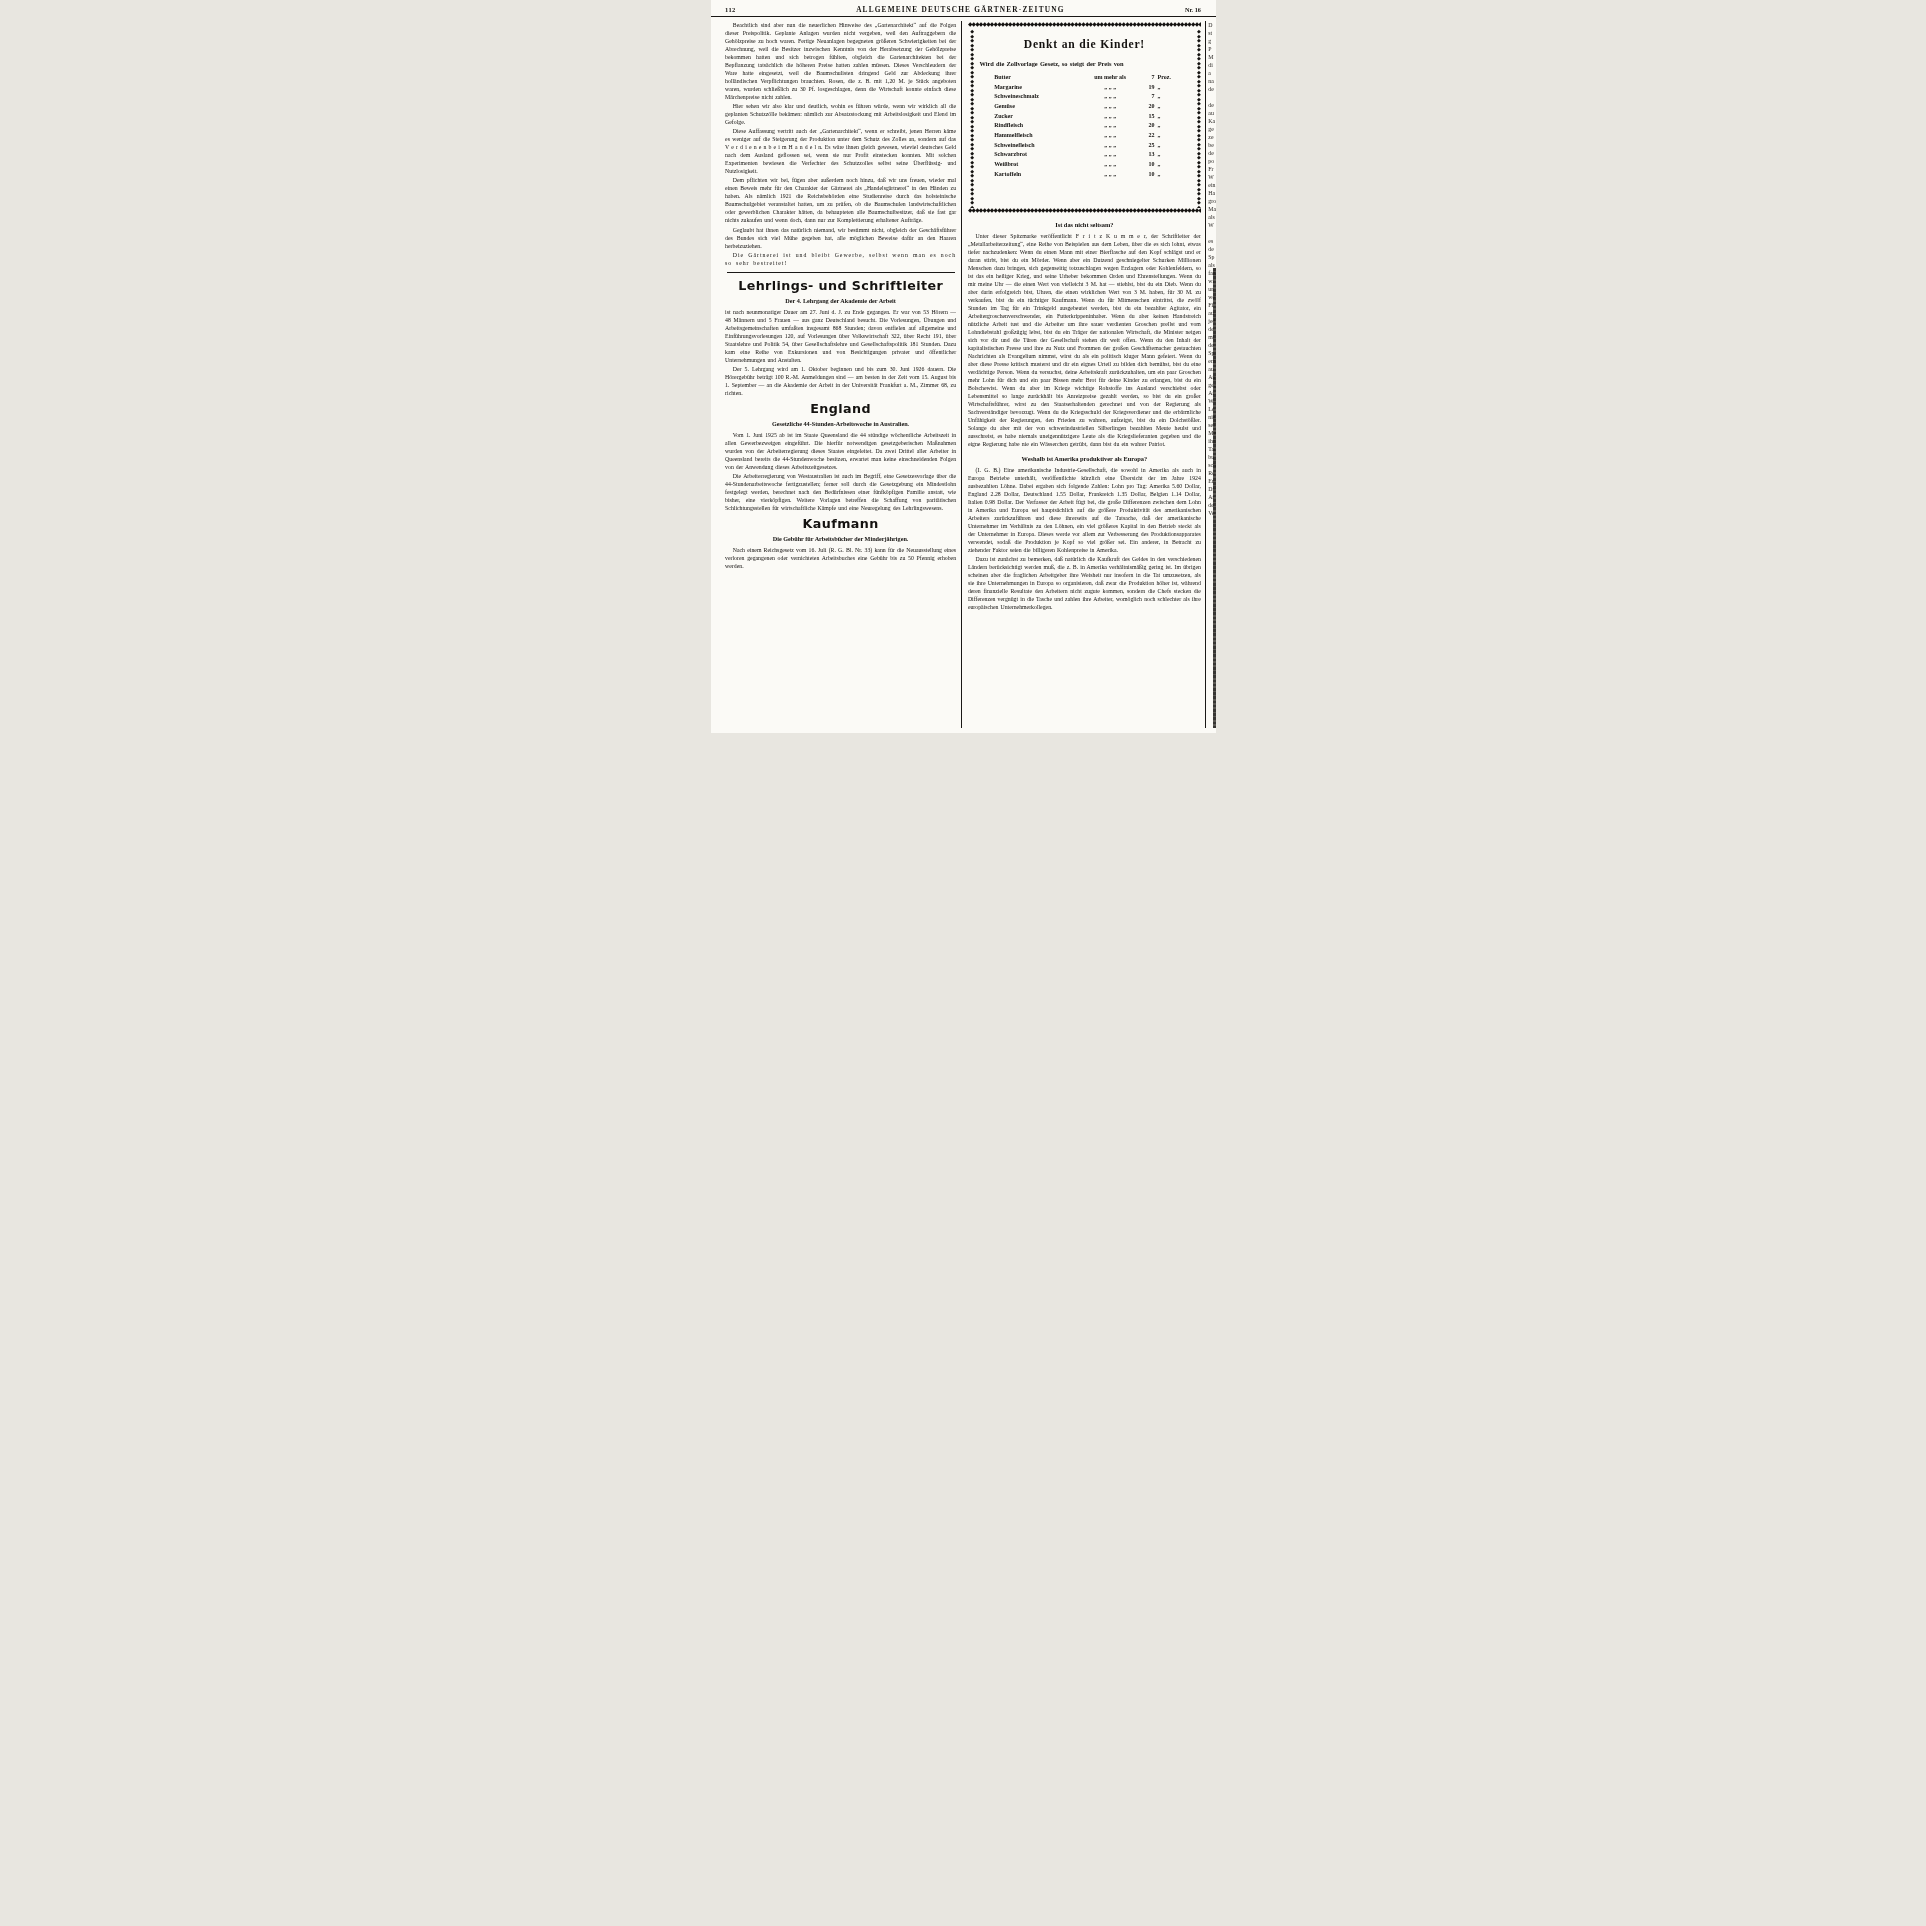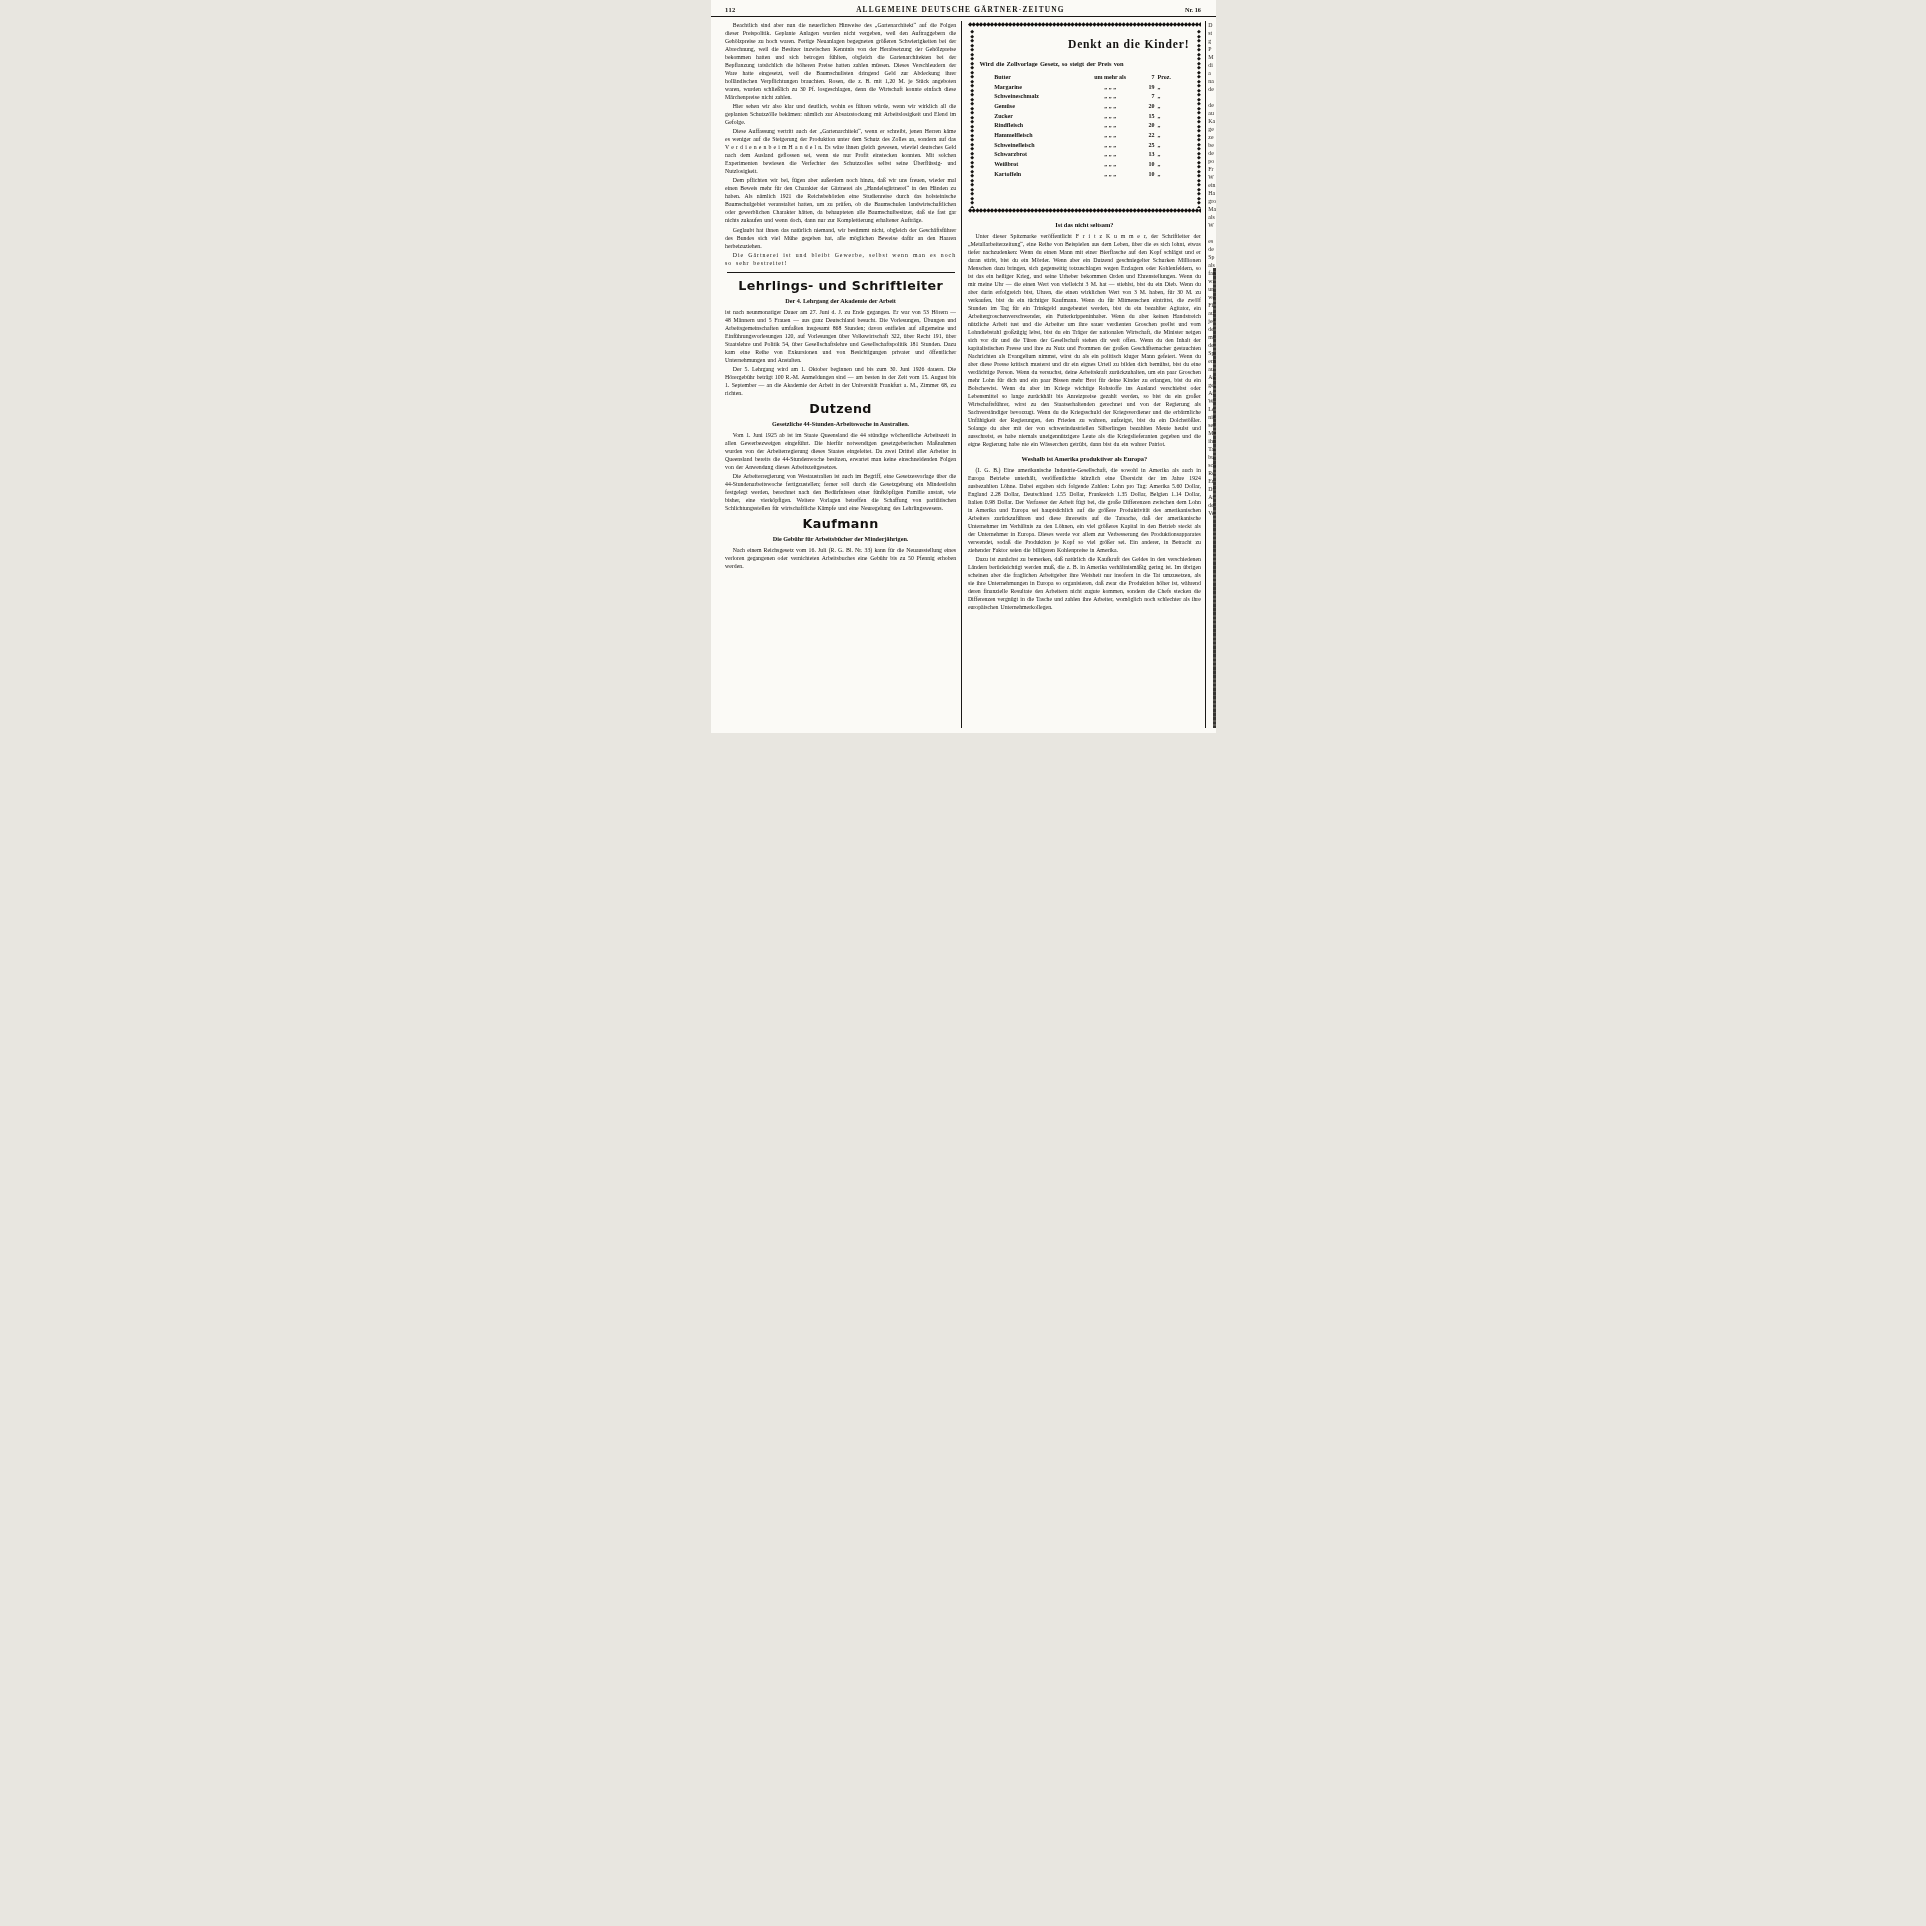--- a/index.html
+++ b/index.html
@@ -84,21 +84,21 @@
   }
   .d-mid{display:flex;}
   .d-side{
     flex:none;width:6.2px;overflow:hidden;
     font-size:5px;letter-spacing:-1.5px;line-height:5.4px;
     writing-mode:vertical-rl;height:auto;
   }
   .d-content{flex:1;padding:3.9px 5.4px 6.2px 5.4px;}
   .box-title{
     font-weight:bold;font-size:11.6px;line-height:13px;
-    text-align:right;letter-spacing:0.8px;
+    text-align:center;letter-spacing:0.8px;
     margin:5.4px 0 9.2px 0;
   }
   .box-lead{
     font-weight:bold;font-size:6.4px;line-height:8.5px;
     text-align:left;margin:0 0 5.4px 0;text-indent:0;
   }
   .price-table{
     width:86%;margin:0 auto;
     display:grid;
     grid-template-columns:1.5fr 1fr 13px 17px;
@@ -150,21 +150,21 @@
       <div>
         <div class="section-heading">Lehrlings- und Schriftleiter</div>
         <div class="sub-heading">Der 4. Lehrgang der Akademie der Arbeit</div>
         <div class="flush-first">
             <p>ist nach neunmonatiger Dauer am 27. Juni d. J. zu Ende gegangen. Er war von 53 Hörern — 48 Männern und 5 Frauen — aus ganz Deutschland besucht. Die Vorlesungen, Übungen und Arbeitsgemeinschaften umfaßten insgesamt 868 Stunden; davon entfielen auf allgemeine und Einführungsvorlesungen 120, auf Vorlesungen über Volkswirtschaft 322, über Recht 191, über Staatslehre und Politik 54, über Gesellschaftslehre und Gesellschaftspolitik 181 Stunden. Dazu kam eine Reihe von Exkursionen und von Besichtigungen privater und öffentlicher Unternehmungen und Anstalten.</p>
             <p>Der 5. Lehrgang wird am 1. Oktober beginnen und bis zum 30. Juni 1926 dauern. Die Hörergebühr beträgt 100 R.-M. Anmeldungen sind — am besten in der Zeit vom 15. August bis 1. September — an die Akademie der Arbeit in der Universität Frankfurt a. M., Zimmer 68, zu richten.</p>
           </div>
       </div>
 
       <div>
-        <div class="section-heading">Dutzend</div>
+        <div class="section-heading">England</div>
         <div class="sub-heading">Gesetzliche 44-Stunden-Arbeitswoche in Australien.</div>
         <div>
             <p>Vom 1. Juni 1925 ab ist im Staate Queensland die 44 stündige wöchentliche Arbeitszeit in allen Gewerbezweigen eingeführt. Die hierfür notwendigen gesetzgeberischen Maßnahmen wurden von der Arbeiterregierung dieses Staates eingeleitet. Da zwei Drittel aller Arbeiter in Queensland bereits die 44-Stundenwoche besitzen, erwartet man keine einschneidenden Folgen von der Anwendung dieses Arbeitszeitgesetzes.</p>
             <p>Die Arbeiterregierung von Westaustralien ist auch im Begriff, eine Gesetzesvorlage über die 44-Stundenarbeitswoche fertigzustellen; ferner soll durch die Gesetzgebung ein Mindestlohn festgelegt werden, berechnet nach den Bedürfnissen einer fünfköpfigen Familie anstatt, wie bisher, eine vierköpfigen. Weitere Vorlagen betreffen die Schaffung von paritätischen Schlichtungsstellen für wirtschaftliche Kämpfe und eine Neuregelung des Lehrlingswesens.</p>
           </div>
       </div>
 
       <div>
         <div class="section-heading">Kaufmann</div>
         <div class="sub-heading">Die Gebühr für Arbeitsbücher der Minderjährigen.</div>

